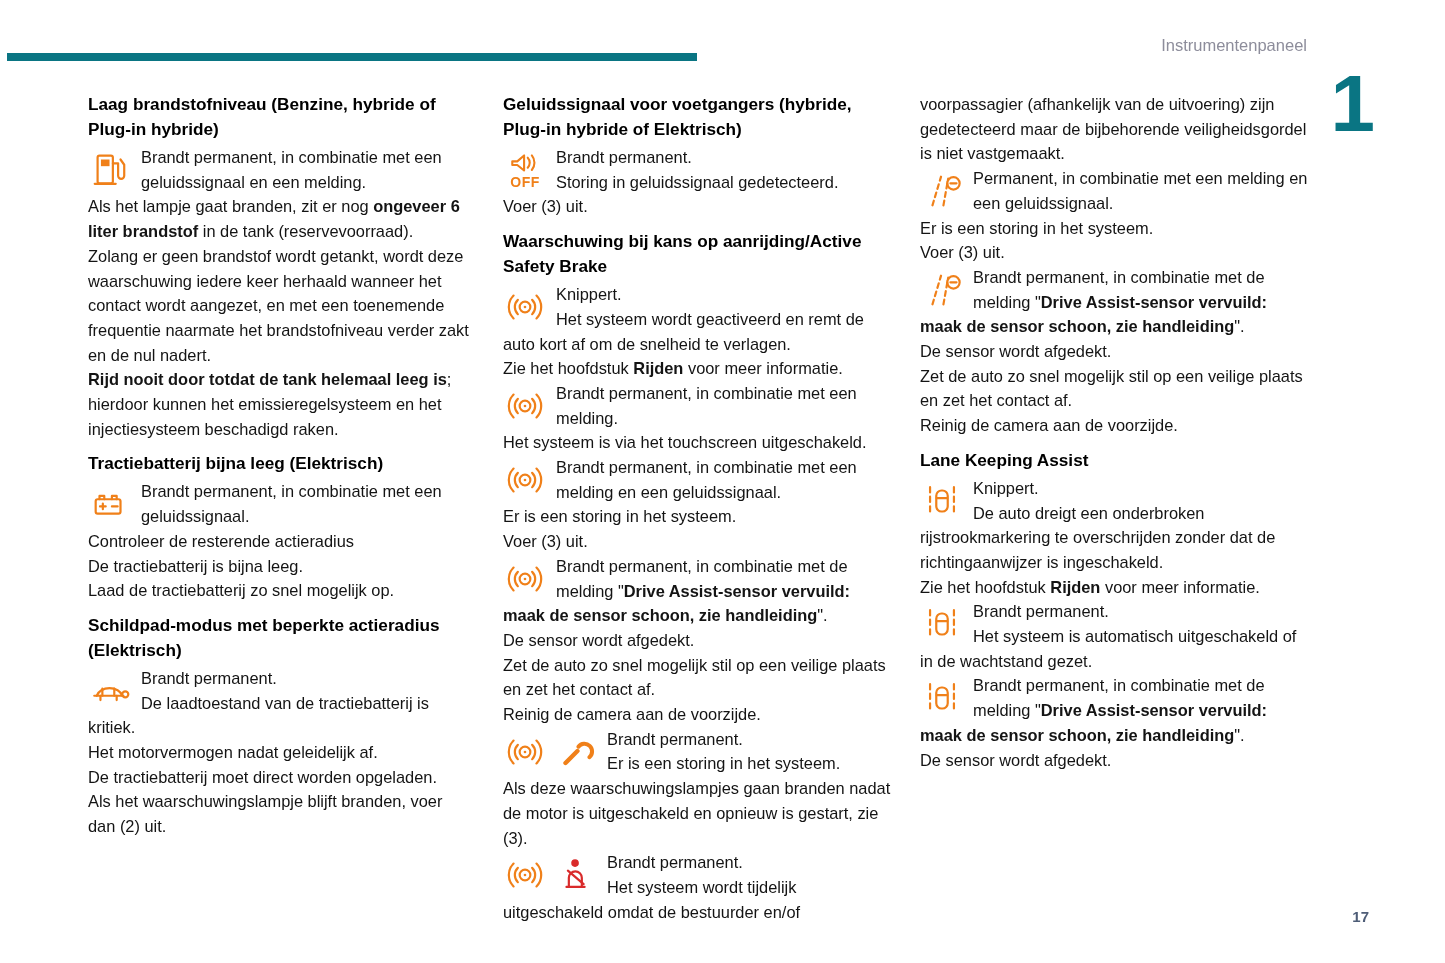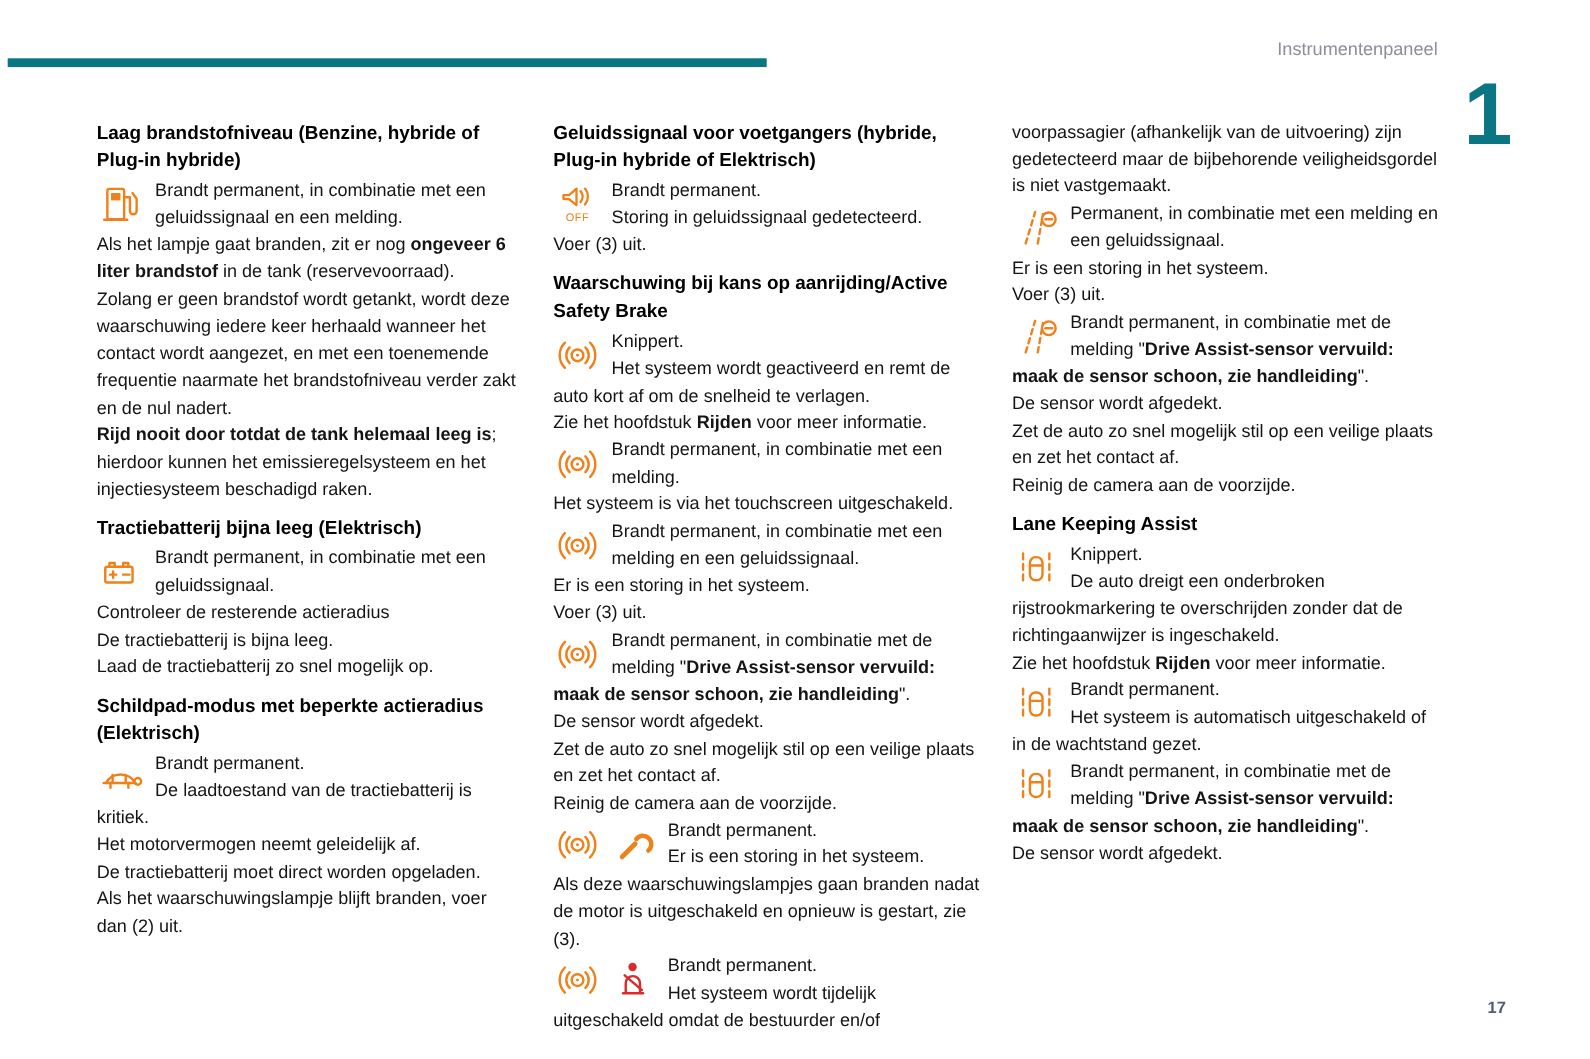--- a/index.html
+++ b/index.html
@@ -6,36 +6,36 @@
   html,body {
     width:1445px; height:963px; background:#ffffff;
     font-family:"Liberation Sans", sans-serif;
     color:#141414; position:relative; overflow:hidden;
   }
   .topbar { position:absolute; left:7px; top:53px; width:690px; height:8px; background:#0a7583; }
   .header-label { position:absolute; top:36px; right:138px; font-size:16.5px; color:#8d8d9b; }
   .chapter-num { position:absolute; top:64px; right:70px; font-size:80px; font-weight:bold; color:#0a7583; line-height:1; }
   .page-num { position:absolute; top:908px; right:76px; font-size:15px; font-weight:bold; color:#4e5d77;text-align:right; }
 
-  .col { position:absolute; top:108px; font-size:16.4px; line-height:24.7px; }
+  .col { position:absolute; top:92px; font-size:16.4px; line-height:24.7px; }
   #col1 { left:88px;  width:384px; }
   #col2 { left:503px; width:389px; }
   #col3 { left:920px; width:393px; }
 
   .col p { margin:0; }
   h3 { font-size:17.2px; line-height:25px; margin:10px 0 3px 0; clear:both; color:#000; font-weight:bold; }
   .col > h3:first-child { margin-top:0; }
 
   .block { clear:left; }
   .icon {
     float:left; width:44px; height:44px; margin:3px 9px 2px 0;
     display:flex; flex-direction:column; align-items:center; justify-content:center;
   }
   .icon svg { display:block; }
-  .off-label { font-size:10px; font-weight:normal; color:#f08019; line-height:11px; letter-spacing:.5px; }
+  .off-label { font-size:14px; font-weight:bold; color:#f08019; line-height:11px; letter-spacing:.5px; }
   .icon-pair { float:left; display:flex; gap:7px; margin:3px 9px 2px 0; }
   .icon-pair .icon { float:none; margin:0; }
   b { font-weight:bold; }
   .sprite { position:absolute; width:0; height:0; overflow:hidden; }
 </style>
 </head>
 <body>
 
 <svg class="sprite" aria-hidden="true">
   <defs>
@@ -128,21 +128,21 @@
   </div>
 
   <h3>Schildpad-modus met beperkte actieradius (Elektrisch)</h3>
   <div class="block">
     <p><span class="icon">
           <svg width="42" height="42" viewBox="0 0 44 44" fill="none" stroke="#f08019" stroke-width="2.3" stroke-linecap="round" stroke-linejoin="round">
             <use href="#sym-turtle"></use>
           </svg>
         </span><span>Brandt permanent.</span></p>
     <p>De laadtoestand van de tractiebatterij is kritiek.</p>
-    <p>Het motorvermogen neemt geleidelijk af.</p>
+    <p>Het motorvermogen nadat geleidelijk af.</p>
     <p>De tractiebatterij moet direct worden opgeladen.</p>
     <p>Als het waarschuwingslampje blijft branden, voer dan (2) uit.</p>
   </div>
 </div>
 
 <div class="col" id="col2">
   <h3>Geluidssignaal voor voetgangers (hybride, Plug-in hybride of Elektrisch)</h3>
   <div class="block">
     <p><span class="icon">
           <svg width="40" height="24" viewBox="0 0 44 26" fill="none" stroke="#f08019" stroke-width="2.3" stroke-linecap="round" stroke-linejoin="round">

